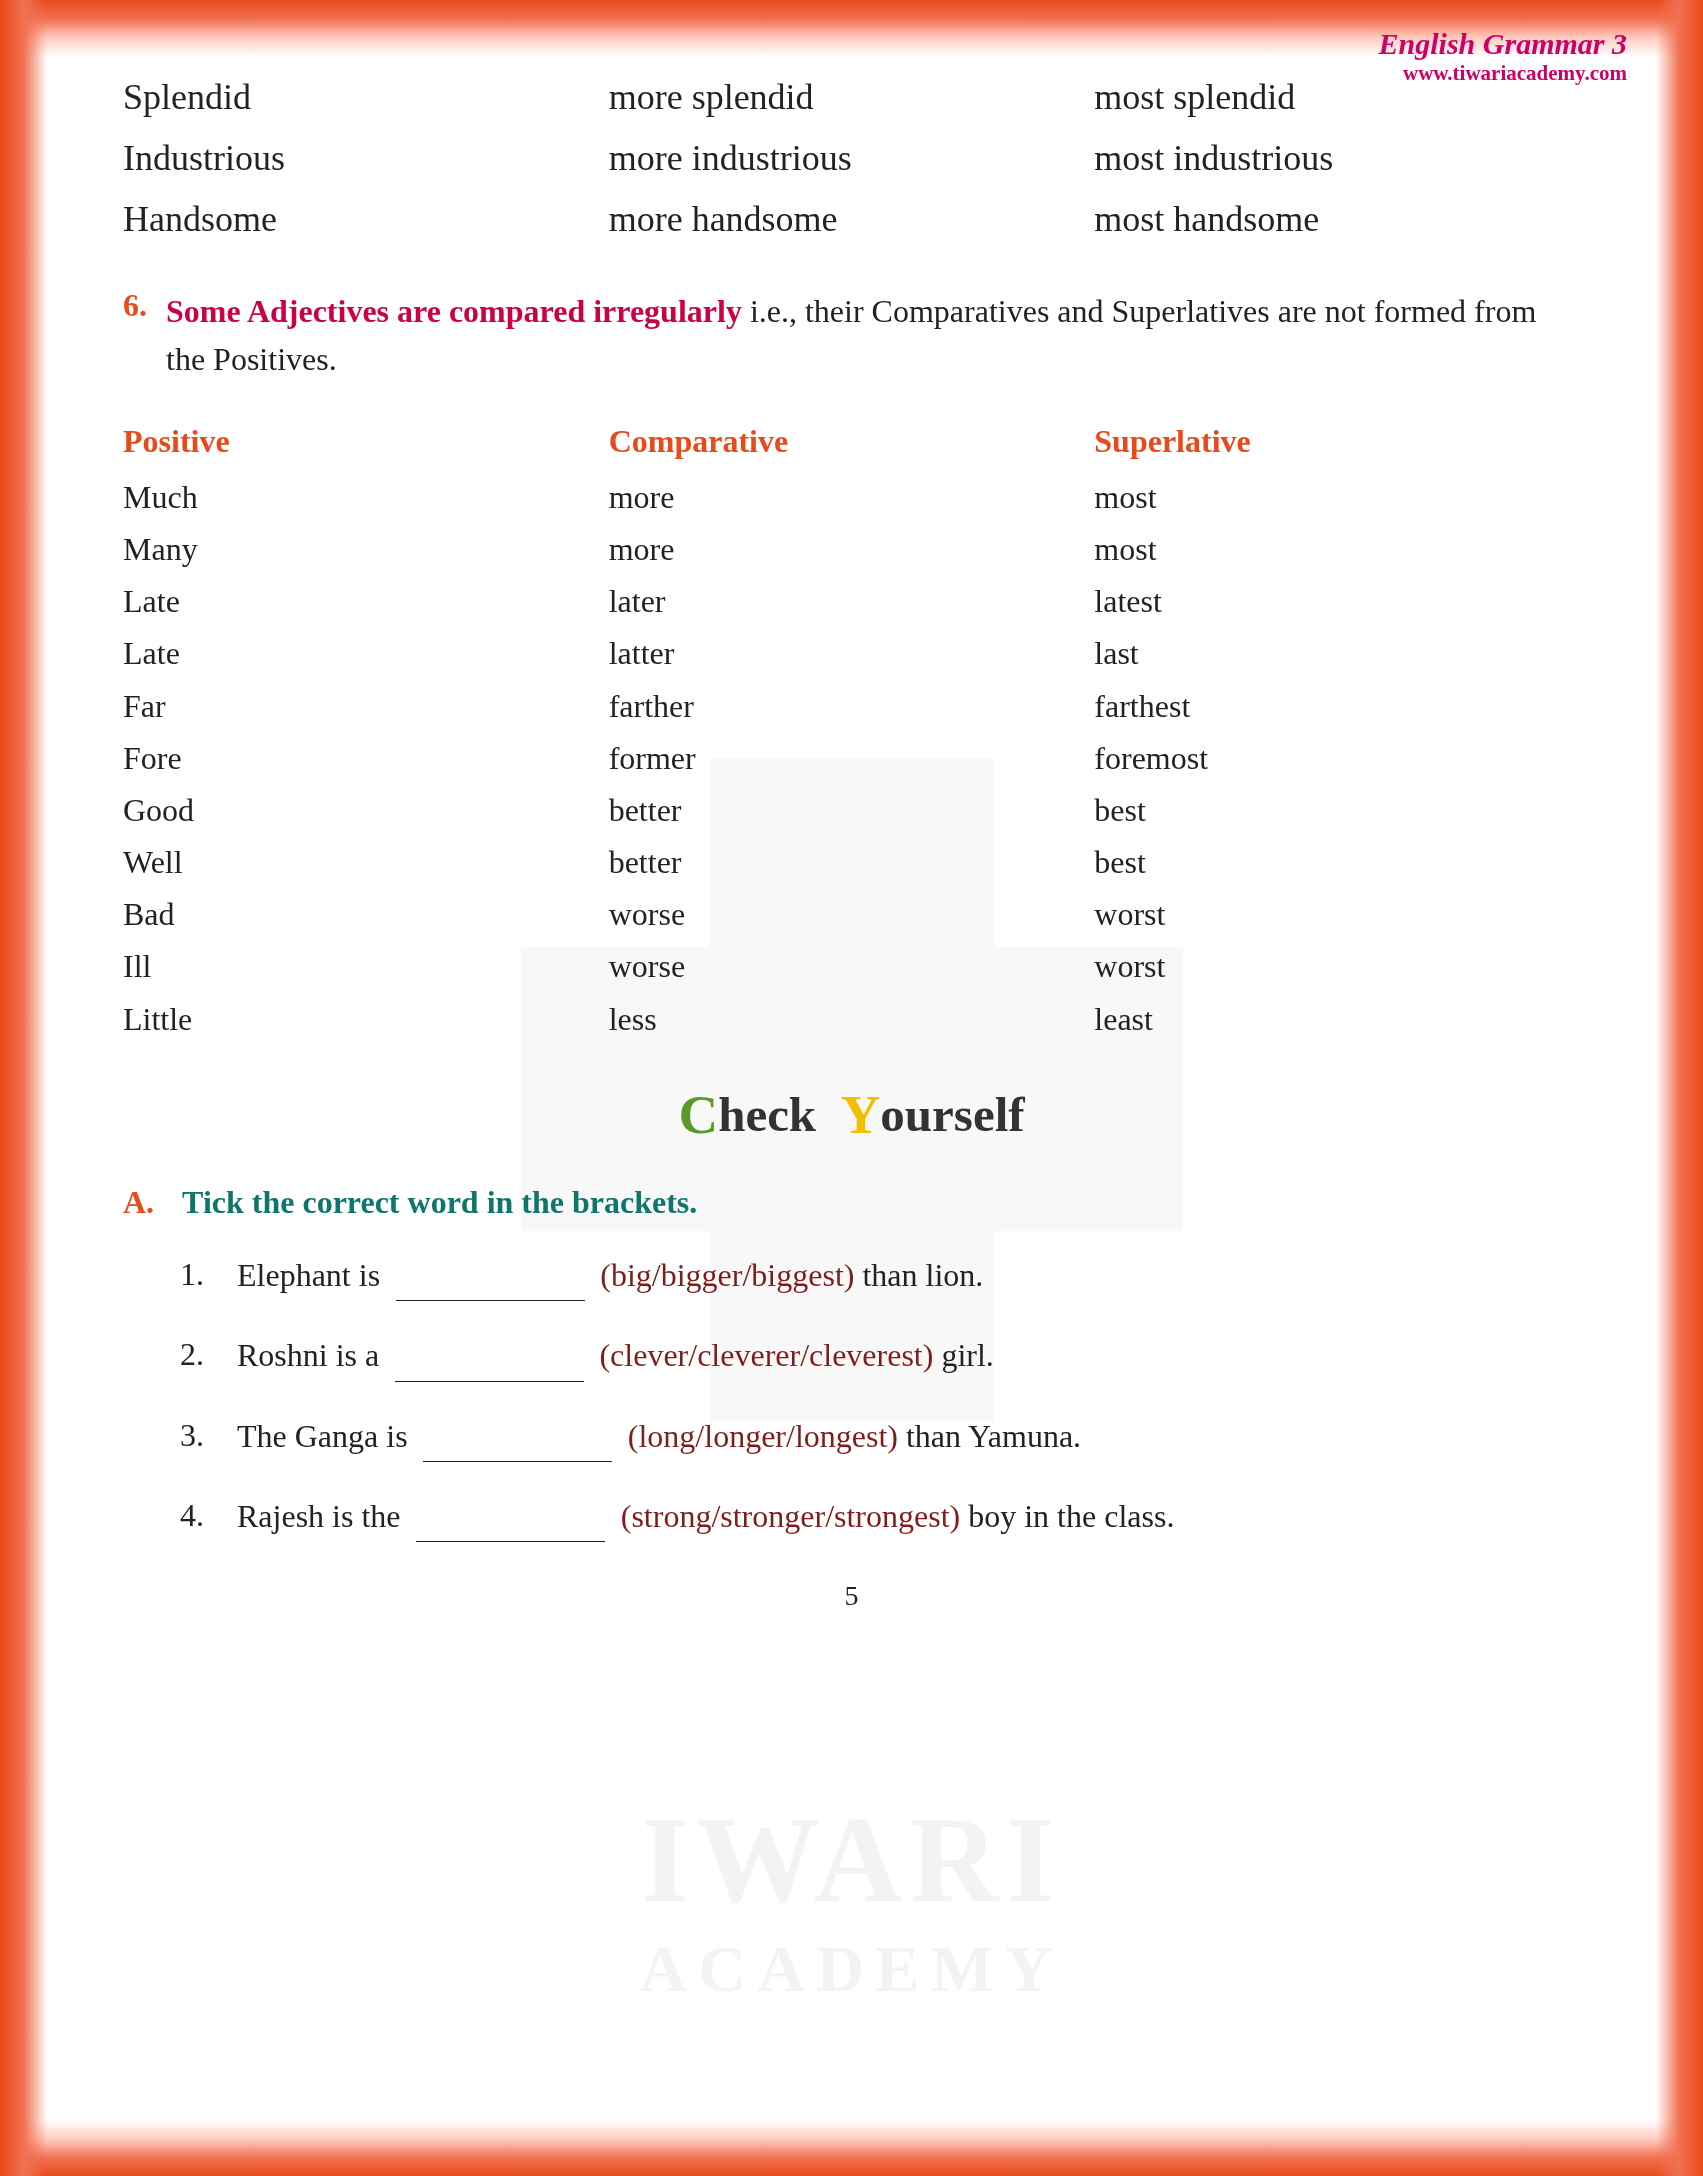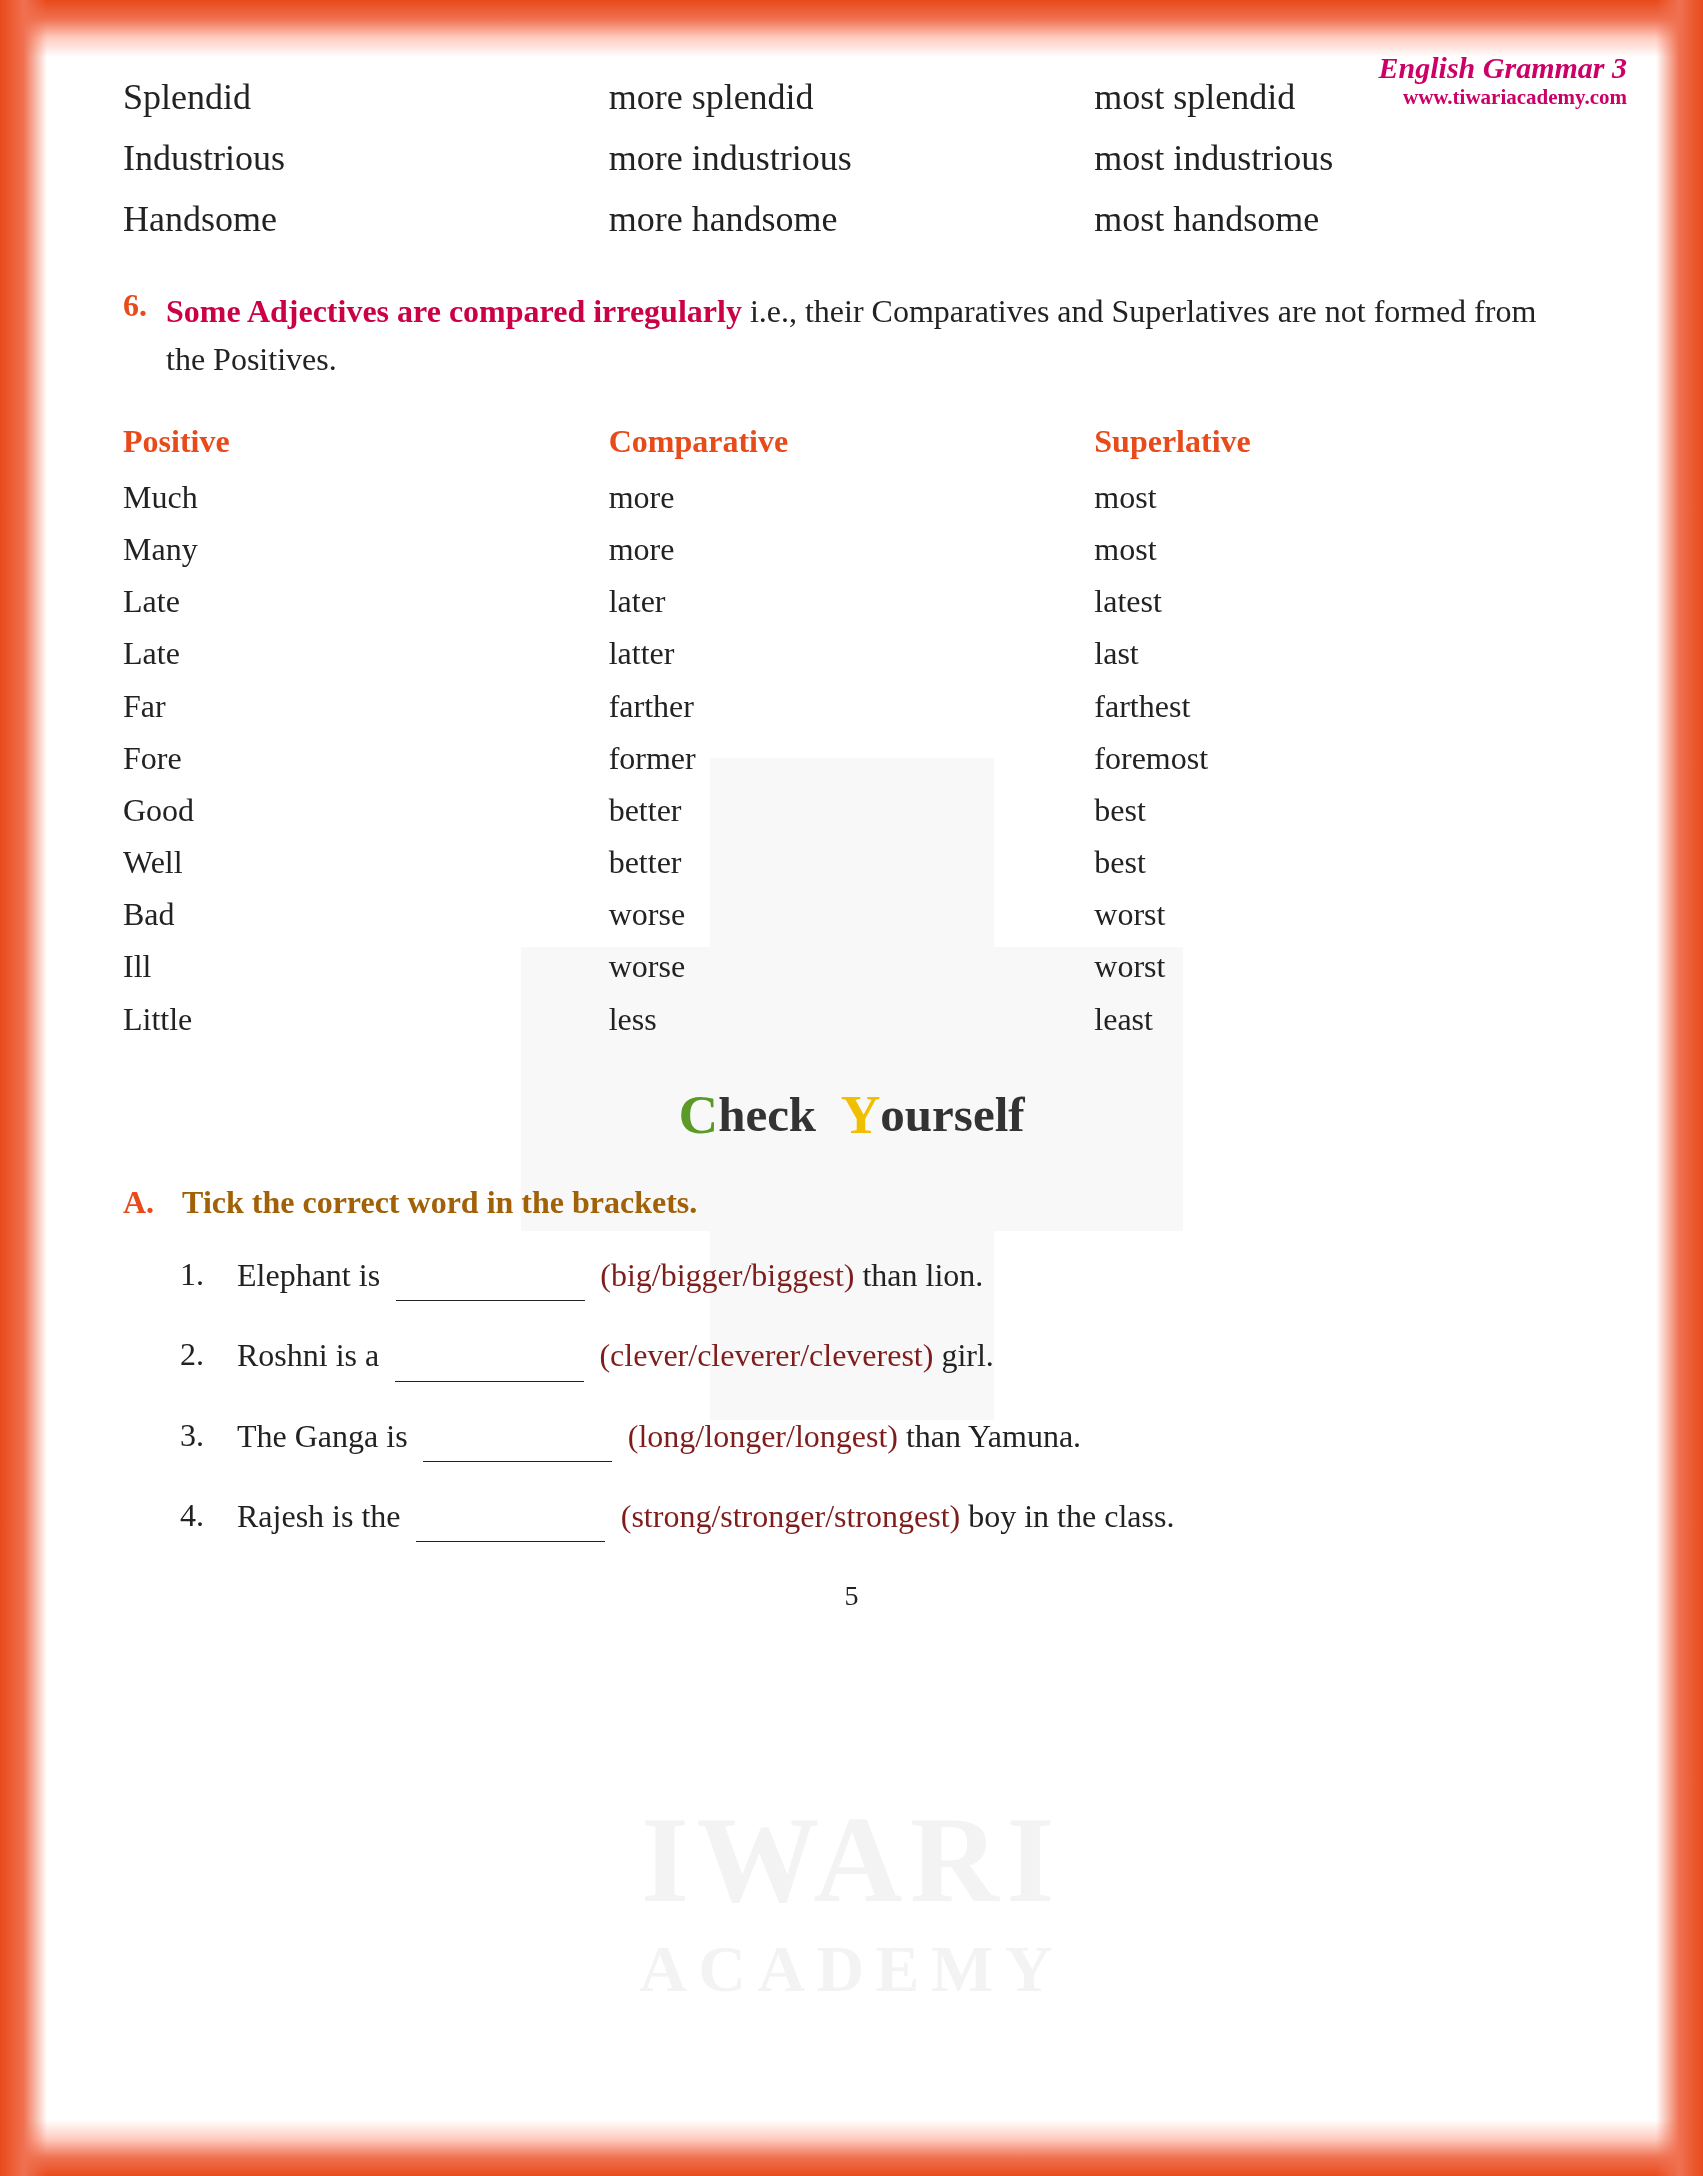--- a/index.html
+++ b/index.html
@@ -62,21 +62,20 @@
       right: 76px;
       text-align: right;
       z-index: 20;
     }
 
     .brand-title {
       font-size: 30px;
       font-weight: bold;
       color: #cc0066;
       font-style: italic;
-      margin-top: 24px;
     }
 
     .brand-url {
       font-size: 21px;
       font-weight: bold;
       color: #cc0066;
     }
 
     
     .watermark {
@@ -203,21 +202,21 @@
     .section-a-label {
       font-size: 32px;
       font-weight: bold;
       color: #e84a1a;
       margin-right: 28px;
     }
 
     .section-a-heading {
       font-size: 32px;
       font-weight: bold;
-      color: #a16207;
+      color: #0f766e;
     }
 
     .exercises {
       margin-top: 28px;
       margin-left: 57px;
     }
 
     .exercise-item {
       display: flex;
       align-items: flex-start;

